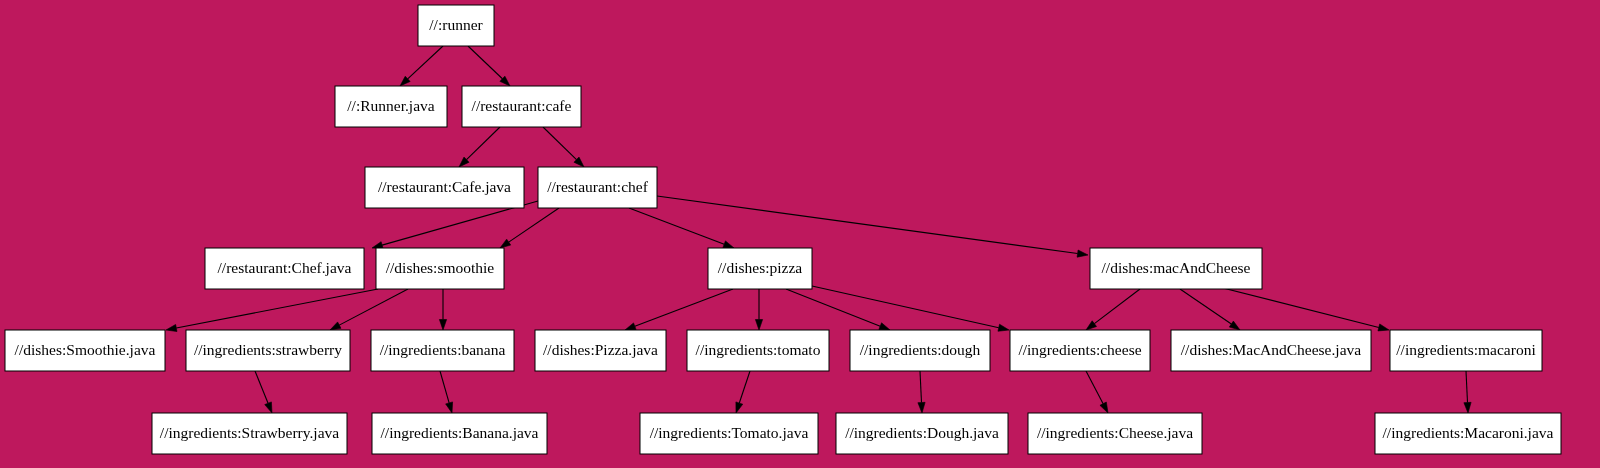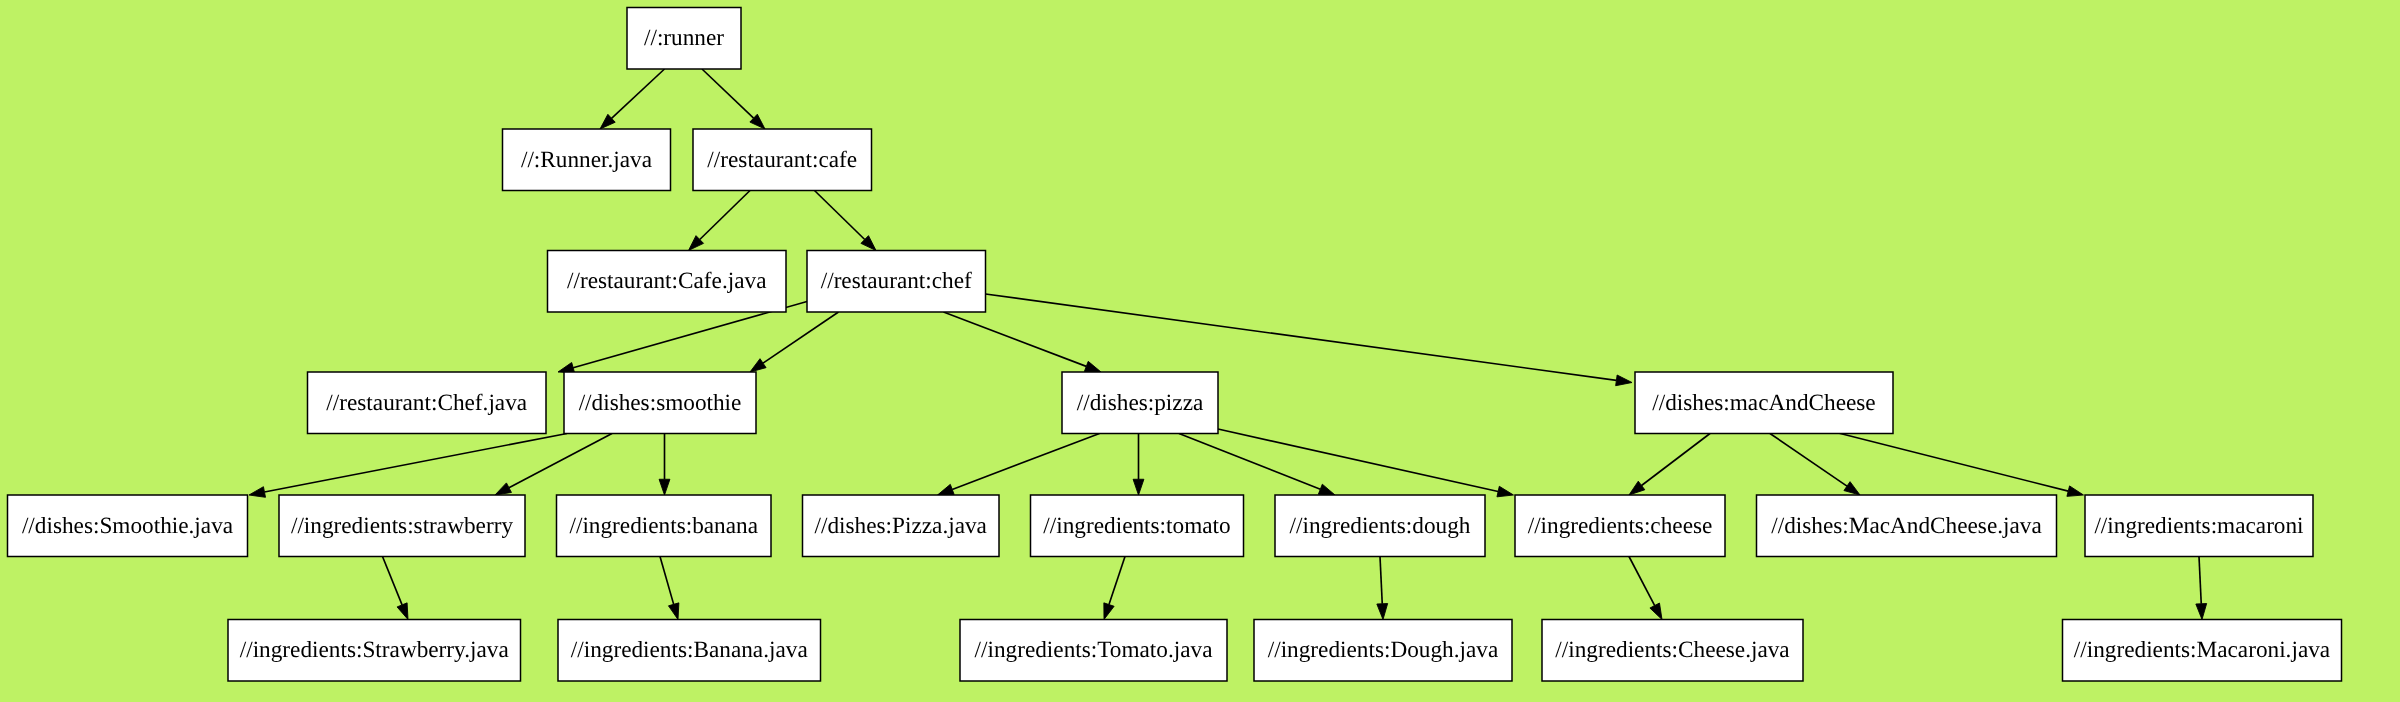--- a/index.html
+++ b/index.html
@@ -4,21 +4,21 @@
 <style>
   html, body {
     margin: 0;
     padding: 0;
     background: #ffffff;
   }
   #graph-root {
     position: relative;
     width: 1600px;
     height: 468px;
-    background: #bef264;
+    background: #be185d;
     font-family: "Liberation Serif", "DejaVu Serif", serif;
     overflow: hidden;
   }
   #graph-svg {
     position: absolute;
     left: 0;
     top: 0;
     width: 1600px;
     height: 468px;
     display: block;

